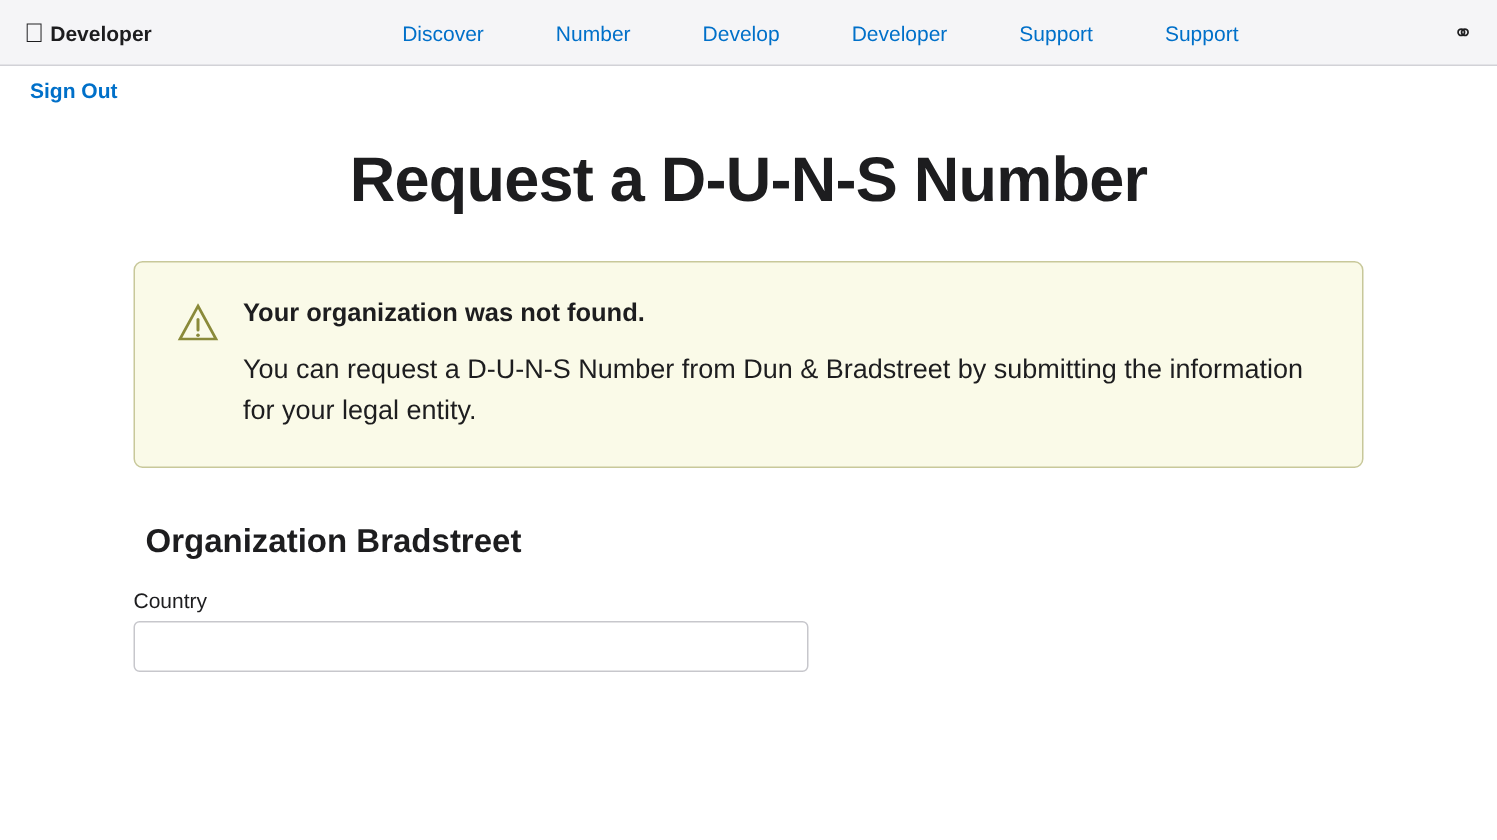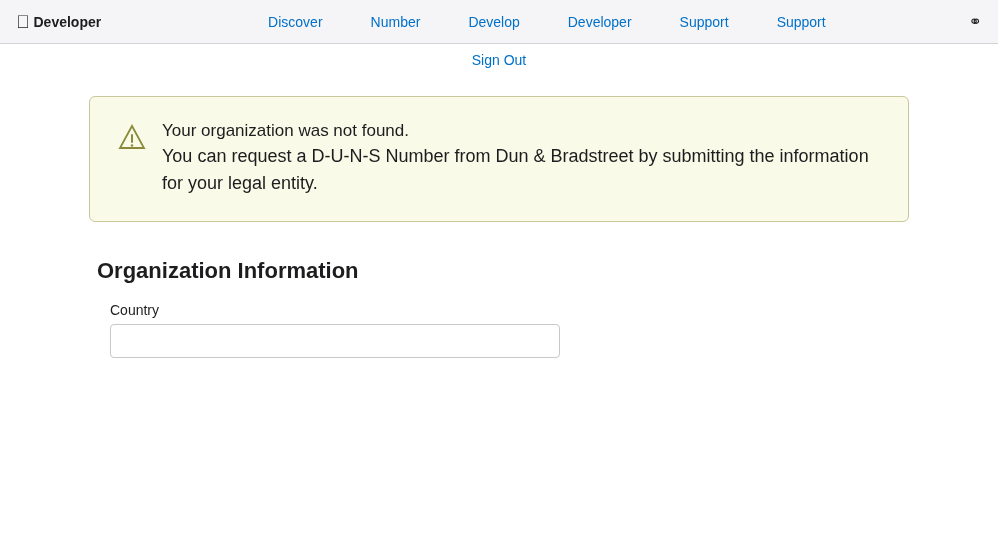--- a/index.html
+++ b/index.html
@@ -60,22 +60,23 @@
 
     .search-icon {
       font-size: 16px;
       color: #1d1d1f;
       cursor: pointer;
     }
 
     
     .sign-out-bar {
       display: flex;
-      justify-content: center;
+      justify-content: flex-start;
       padding: 8px 20px;
+      font-weight: bold;
     }
 
     .sign-out-link {
       color: #0070c9;
       text-decoration: none;
       font-size: 14px;
     }
 
     
     .main-content {
@@ -112,43 +113,43 @@
 
     .alert-icon svg {
       width: 28px;
       height: 28px;
     }
 
     .alert-content {}
 
     .alert-title {
       font-size: 17px;
-      font-weight: 400;
-      color: #1d1d1f;
-      margin-bottom: 2px;
+      font-weight: 700;
+      color: #1d1d1f;
+      margin-bottom: 14px;
     }
 
     .alert-body {
       font-size: 18px;
       color: #1d1d1f;
       line-height: 1.5;
     }
 
     
     .section-title {
       font-size: 22px;
       font-weight: 700;
       color: #1d1d1f;
       margin-bottom: 18px;
       margin-left: 8px;
     }
 
     .form-group {
       margin-bottom: 18px;
-      margin-left: 21px;
+      margin-left: 0;
     }
 
     .form-label {
       display: block;
       font-size: 14px;
       color: #1d1d1f;
       margin-bottom: 6px;
     }
 
     .form-label.blue {
@@ -188,37 +189,38 @@
     <span class="search-icon">⚭</span>
   </div>
 </nav>
 
 <div class="sign-out-bar">
   <a class="sign-out-link" href="#">Sign Out</a>
 </div>
 
 <div class="main-content">
 
+  <h1 class="page-title">Request a D-U-N-S Number</h1>
 
   <div class="alert-box">
     <div class="alert-icon">
       <svg viewBox="0 0 28 28" fill="none" xmlns="http://www.w3.org/2000/svg">
         <path d="M14 3 L26 25 H2 Z" stroke="#8a8a3a" stroke-width="1.8" fill="none"></path>
         <line x1="14" y1="12" x2="14" y2="19" stroke="#8a8a3a" stroke-width="2" stroke-linecap="round"></line>
         <circle cx="14" cy="22.5" r="1.2" fill="#8a8a3a"></circle>
       </svg>
     </div>
     <div class="alert-content">
       <div class="alert-title">Your organization was not found.</div>
       <div class="alert-body">You can request a D-U-N-S Number from Dun &amp; Bradstreet by submitting the information for your legal entity.</div>
     </div>
   </div>
 
   <div>
-    <div class="section-title">Organization Information</div>
+    <div class="section-title">Organization Bradstreet</div>
 
     <div class="form-group">
       <label class="form-label">Country</label>
       <input class="form-input" type="text" style="">
     </div>
 
   </div>
 
 </div>
 

